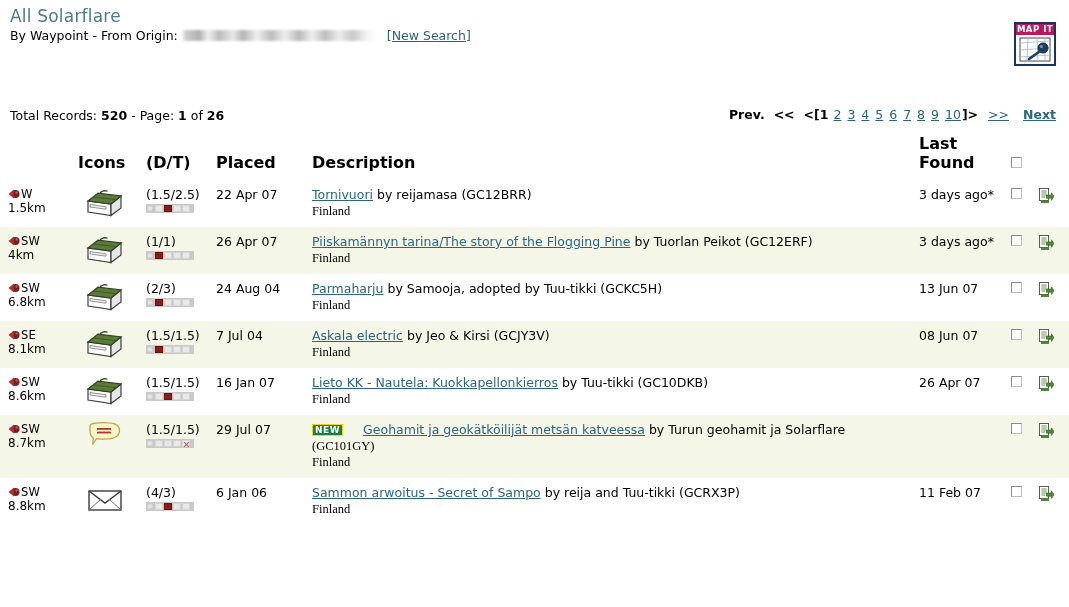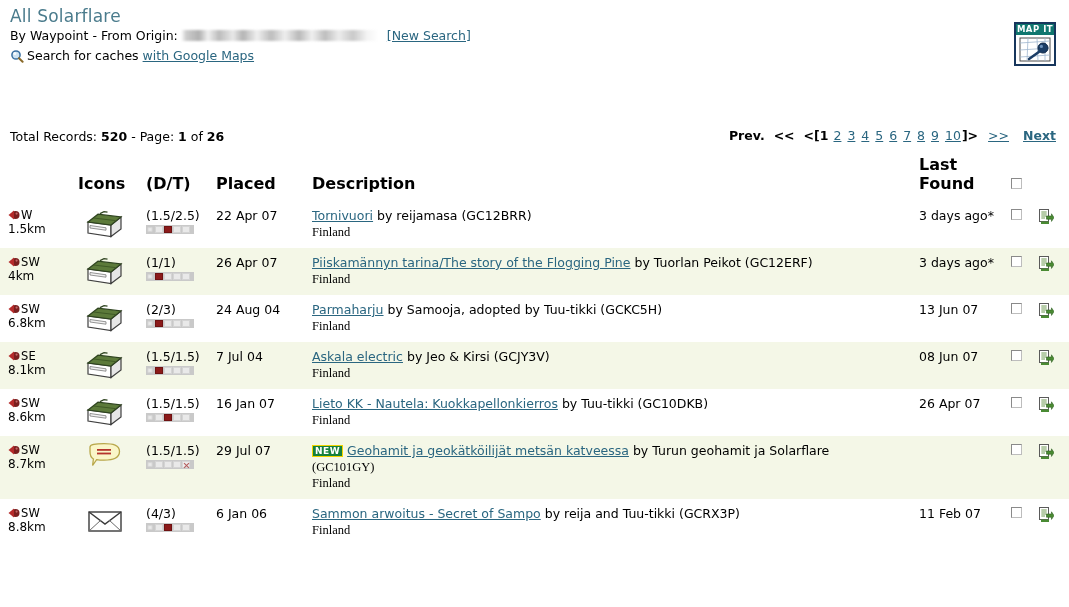--- a/index.html
+++ b/index.html
@@ -60,21 +60,21 @@
   #map-it {
     position: absolute; right: 13px; top: 22px;
     width: 42px; height: 44px;
     border: 2px solid #17365c;
     background: #ffffff;
     box-sizing: border-box;
     cursor: pointer;
   }
   #map-it .mapit-label {
     display: block;
-    background: #0f766e;
+    background: #be185d;
     color: #ffffff;
     font-size: 8.5px;
     font-weight: bold;
     letter-spacing: .5px;
     text-align: center;
     line-height: 11px;
     height: 11px;
     font-family: "DejaVu Sans", "Liberation Sans", sans-serif;
   }
   #map-it .mapit-art { display: block; width: 100%; height: 29px; }
@@ -173,21 +173,21 @@
     display: inline-block;
     background: #15803d;
     color: #ffffff;
     border: 1px solid #f2d500;
     font-size: 9px;
     font-weight: bold;
     letter-spacing: .5px;
     line-height: 10px;
     padding: 0 2px;
     vertical-align: 1px;
-    margin-right: 4px;
+    margin-right: 20px;
     font-family: "DejaVu Sans", "Liberation Sans", sans-serif;
   }
 
   .found-text { white-space: nowrap; font-size: 12.5px; }
 
   .chk {
     display: inline-block;
     width: 11px; height: 11px;
     border: 1px solid #8a8a8a;
     border-right-color: #bdbdbd;
@@ -202,30 +202,20 @@
 <body>
 
 <div id="header">
 
   <div id="page-title">All Solarflare</div>
 
   <div id="origin-line">
     <span>By Waypoint - From Origin:</span><span class="redacted"></span><a href="#" id="new-search-link">[New Search]</a>
   </div>
 
-  <div id="gmaps-line">
-    <span class="magnifier">
-      <svg viewBox="0 0 14 14" width="14" height="14">
-        <circle cx="6" cy="6" r="4.1" fill="#cfe3f2" stroke="#3a6fa0" stroke-width="1.5"></circle>
-        <circle cx="4.8" cy="4.6" r="1.5" fill="#ffffff" opacity=".85"></circle>
-        <line x1="9" y1="9.2" x2="12.6" y2="12.8" stroke="#8a6a2a" stroke-width="2" stroke-linecap="round"></line>
-      </svg>
-    </span><span>Search for caches</span>
-    <a href="#">with Google Maps</a>
-  </div>
 
   <div id="map-it">
     <span class="mapit-label">MAP IT</span>
     <span class="mapit-art">
       <svg viewBox="0 0 40 29" width="40" height="29">
         <rect x="4" y="3" width="30" height="23" fill="#ffffff" stroke="#4a4a4a" stroke-width="1"></rect>
         <path d="M4 8 L34 6 M4 15 L34 13 M4 22 L34 20" stroke="#9fb6cf" stroke-width=".8" fill="none"></path>
         <path d="M12 3 L11 26 M21 3 L22 26 M29 3 L29 26" stroke="#9fb6cf" stroke-width=".8" fill="none"></path>
         <circle cx="27" cy="13" r="5" fill="#1b3d66" stroke="#0e2747" stroke-width="1"></circle>
         <circle cx="25.4" cy="11.4" r="1.6" fill="#6d93bd"></circle>

